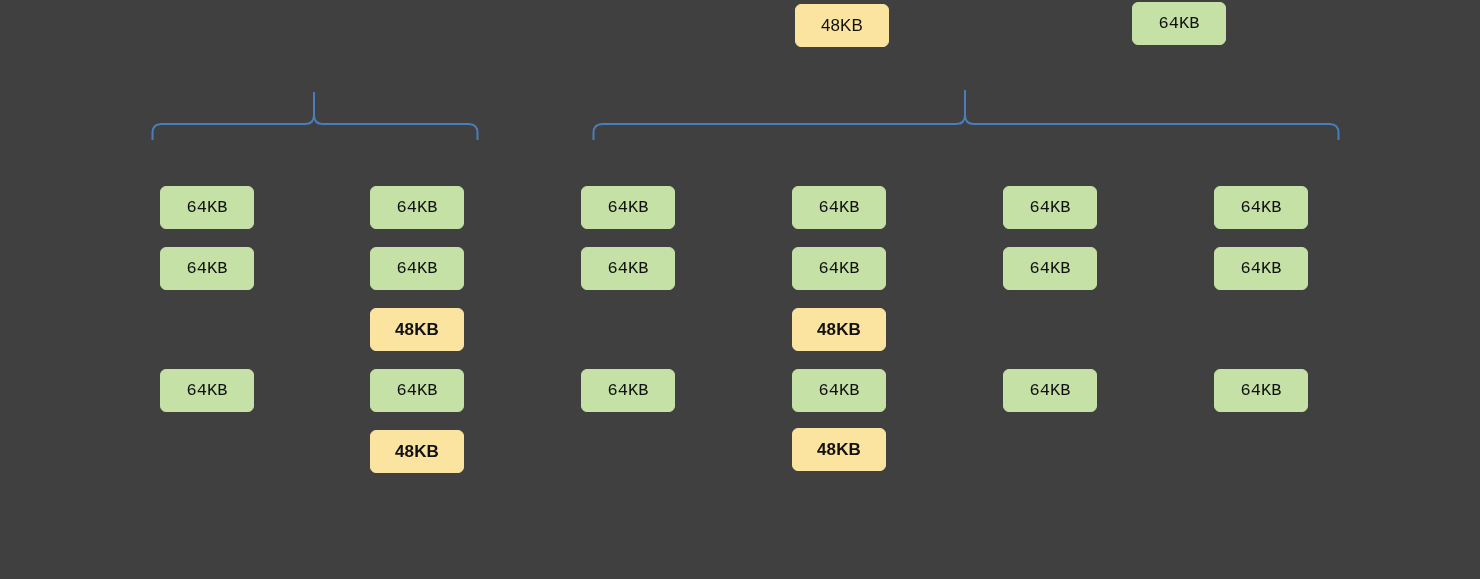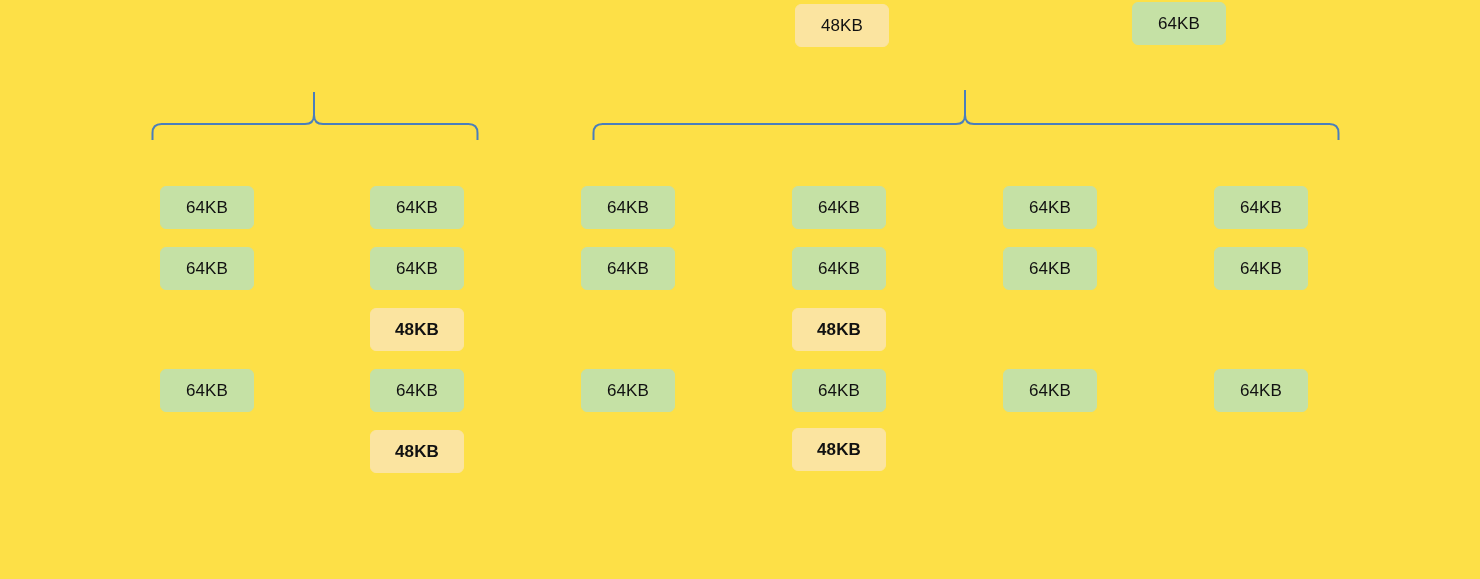--- a/index.html
+++ b/index.html
@@ -25,20 +25,21 @@
     justify-content: center;
     font-size: 17px;
     line-height: 1;
     color: #111111;
     letter-spacing: 0.1px;
     user-select: none;
   }
   .block.green {
     background: #c5e1a5;
     border: 1px solid #c5e1a5;
+    font-family: Liberation Mono, monospace;
   }
   .block.yellow {
     background: #fbe4a0;
     border: 1px solid #fbe4a0;
   }
   .block.bold {
     font-weight: bold;
   }
   .block.regular {
     font-weight: normal;
@@ -48,21 +49,21 @@
     pointer-events: none;
   }
   .brace svg {
     display: block;
     overflow: visible;
   }
 </style>
 </head>
 <body>
 
-<div id="canvas" style="background: #fde047;">
+<div id="canvas" style="background: #404040;">
     <div class="block yellow regular" style="left: 795px; top: 4px; width: 94px; height: 43px; background: rgb(251, 228, 160); color: rgb(17, 17, 17);">48KB</div>
     <div class="block green regular" style="left: 1132px; top: 2px; width: 94px; height: 43px; background: rgb(197, 225, 165); color: rgb(17, 17, 17);">64KB</div>
     <div class="brace" style="left: 152px; top: 92px; width: 326px; height: 48px;">
       <svg width="326" height="48" viewBox="0 0 326 48">
         <path d="M 0.5 48 L 0.5 41 Q 0.5 32 9.5 32 L 153 32 Q 162 32 162 23 L 162 0 L 162 23 Q 162 32 171 32 L 316.5 32 Q 325.5 32 325.5 41 L 325.5 48" fill="none" stroke="#4a7ebb" stroke-width="2" stroke-linecap="butt"></path>
       </svg>
     </div>
     <div class="brace" style="left: 593px; top: 90px; width: 746px; height: 50px;">
       <svg width="746" height="50" viewBox="0 0 746 50">
         <path d="M 0.5 50 L 0.5 43 Q 0.5 34 9.5 34 L 363 34 Q 372 34 372 25 L 372 0 L 372 25 Q 372 34 381 34 L 736.5 34 Q 745.5 34 745.5 43 L 745.5 50" fill="none" stroke="#4a7ebb" stroke-width="2" stroke-linecap="butt"></path>

